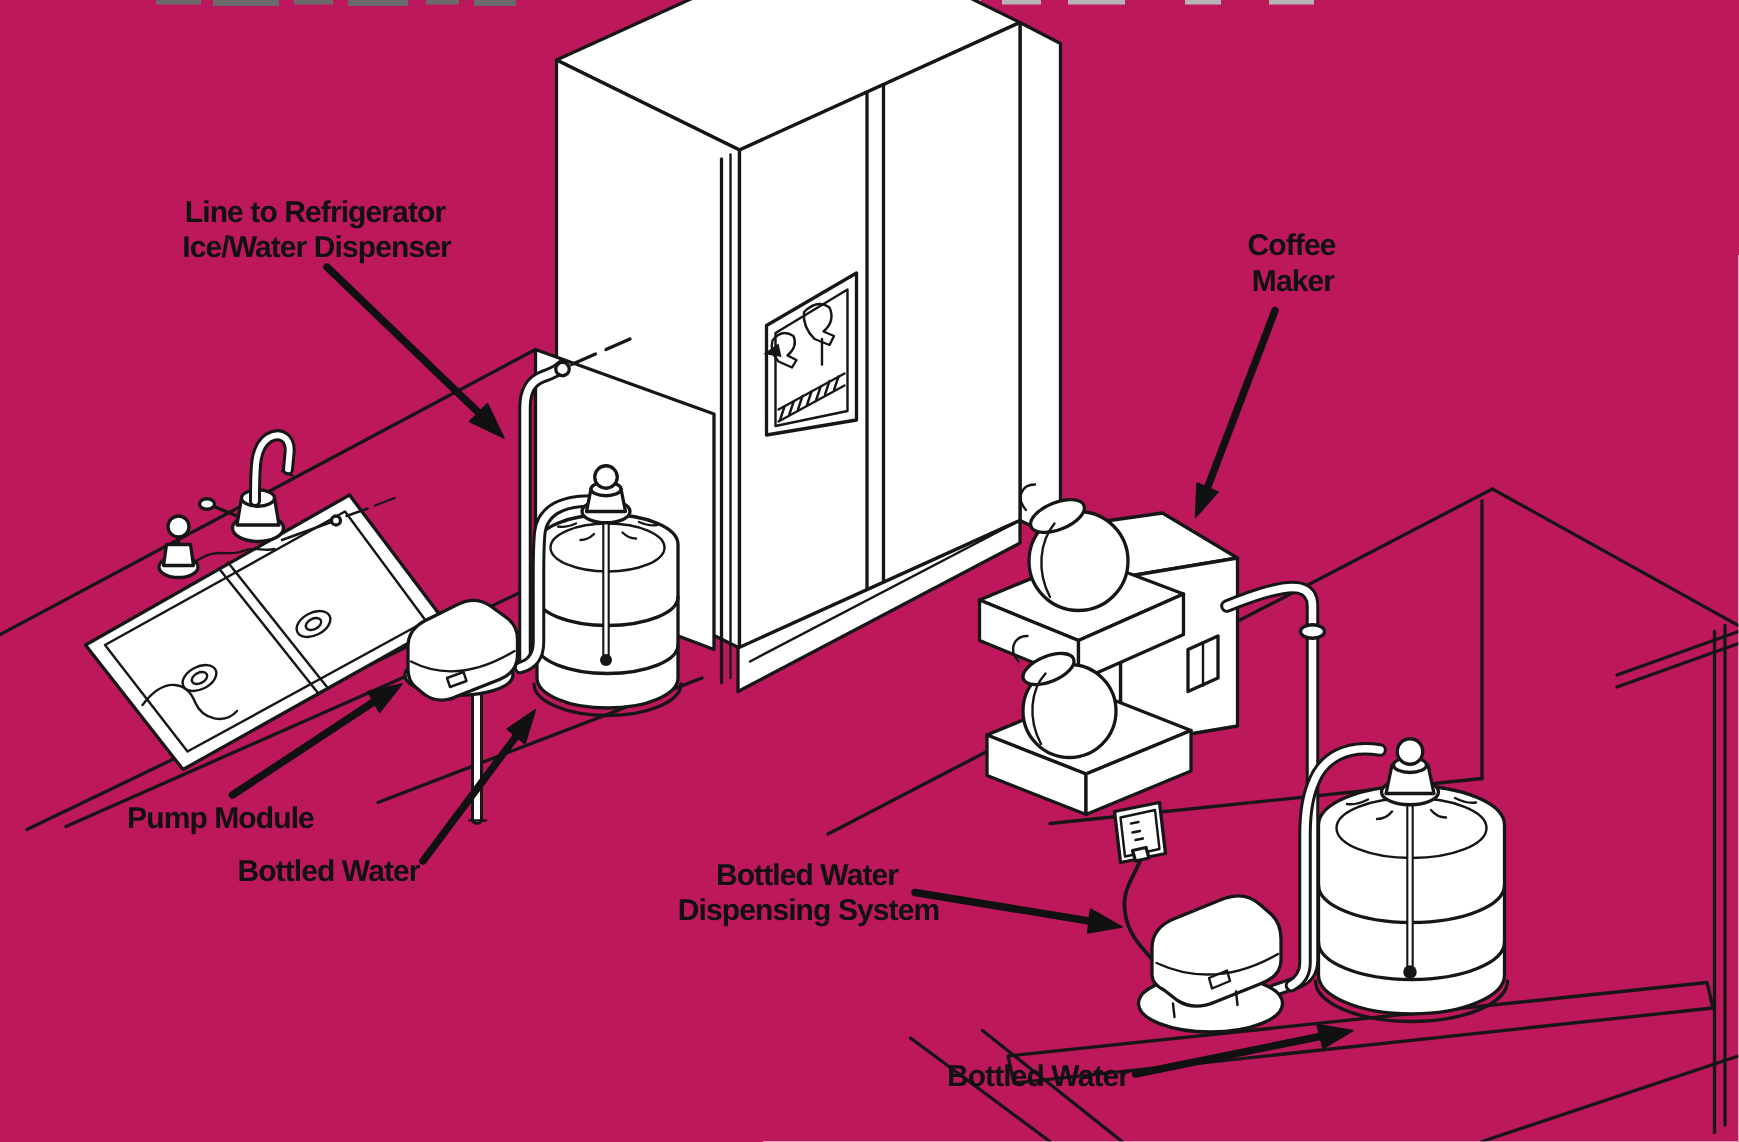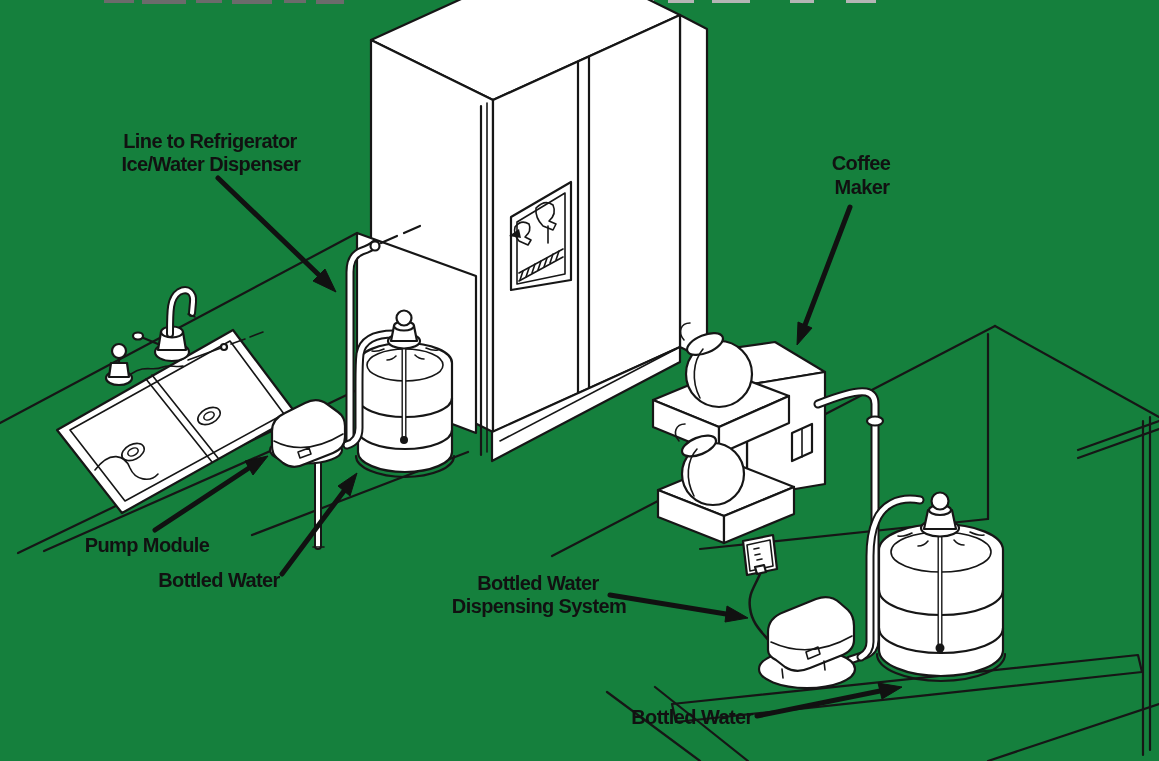--- a/index.html
+++ b/index.html
@@ -1,16 +1,16 @@
 <!DOCTYPE html>
 <html><head>
 <meta charset="utf-8">
 <style>
   html,body{margin:0;padding:0;background:#fff;}
-  .stage{position:relative;width:1159px;height:761px;background:#15803d;overflow:hidden;
+  .stage{position:relative;width:1159px;height:761px;background:#be185d;overflow:hidden;
          font-family:"Liberation Sans",sans-serif;}
   svg{position:absolute;inset:0;display:block;}
   .ln{stroke:#161616;fill:none;stroke-width:2.2;stroke-linecap:round;stroke-linejoin:round;}
   .lnf{stroke:#161616;fill:#ffffff;stroke-width:2.2;stroke-linecap:round;stroke-linejoin:round;}
   .fine{stroke:#161616;fill:none;stroke-width:1.6;stroke-linecap:round;stroke-linejoin:round;}
   .tube-o{stroke:#161616;fill:none;stroke-width:9;stroke-linecap:round;stroke-linejoin:round;}
   .tube-i{stroke:#ffffff;fill:none;stroke-width:5;stroke-linecap:round;stroke-linejoin:round;}
   .dip-o{stroke:#161616;fill:none;stroke-width:5;stroke-linecap:round;}
   .dip-i{stroke:#ffffff;fill:none;stroke-width:2.2;stroke-linecap:round;}
   .arrow-shaft{stroke:#111;stroke-width:5;stroke-linecap:round;}

